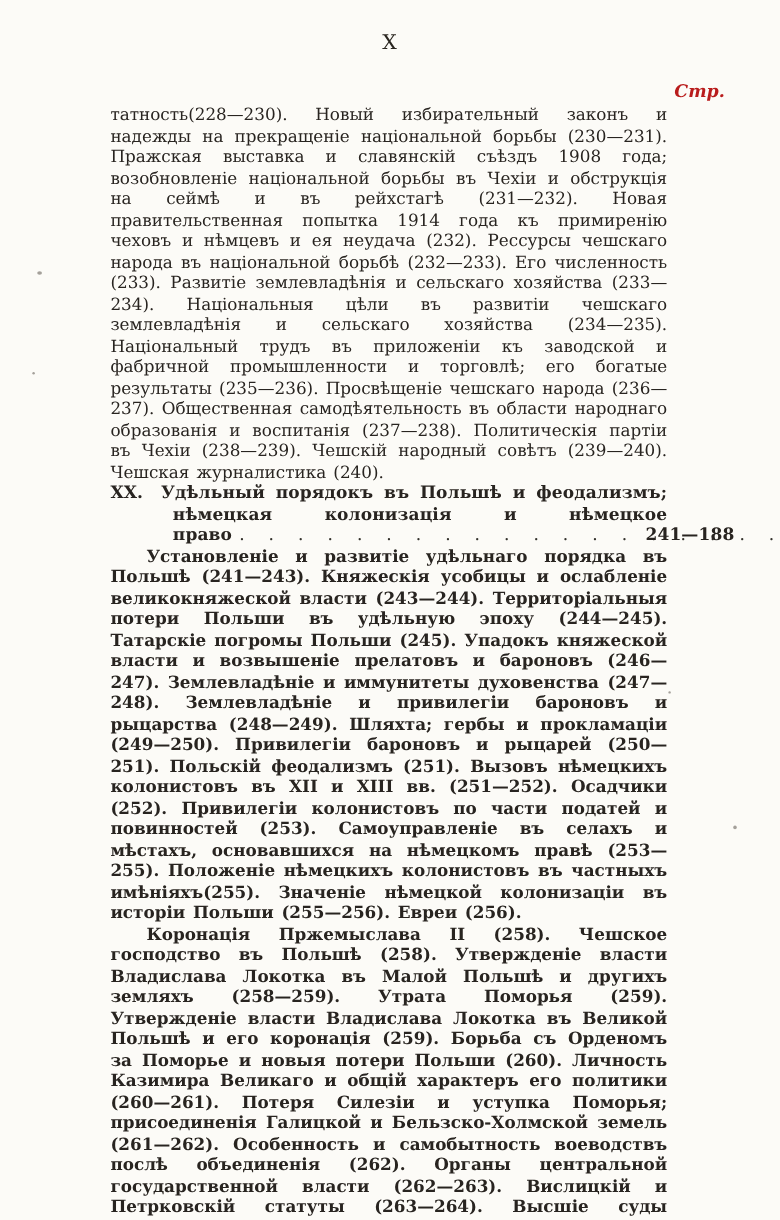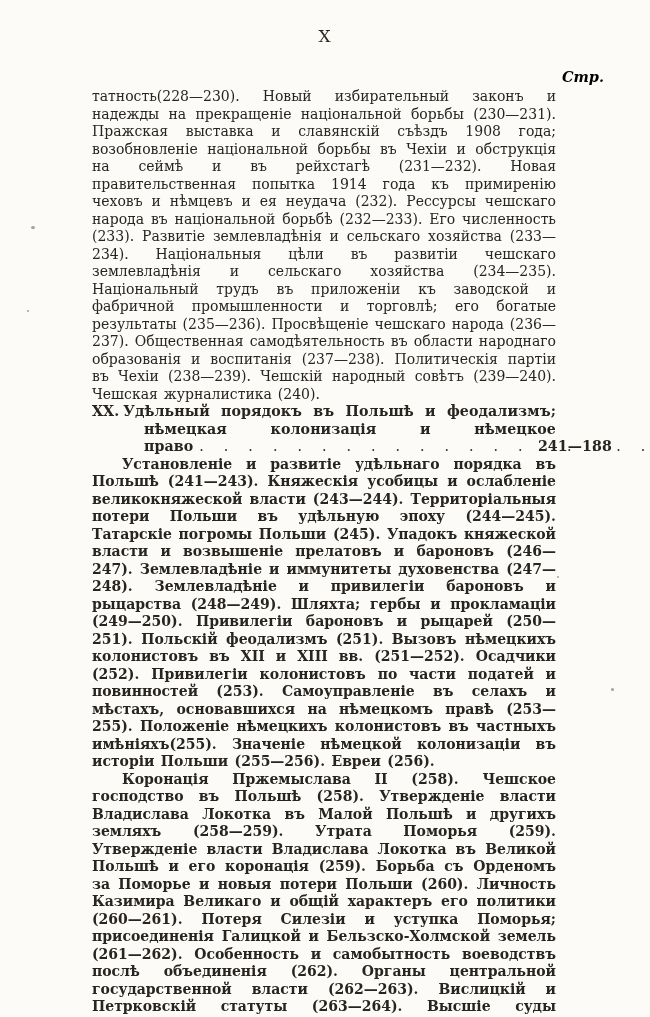--- a/index.html
+++ b/index.html
@@ -22,21 +22,21 @@
     font-size: 17px;
     letter-spacing: 1px;
     color: #2a2620;
   }
   .col-label {
     position: absolute;
     top: 68px; right: 46px;
     font-size: 14.5px;
     font-style: italic;
     font-weight: bold;
-    color: #000000;
+    color: #b91c1c;
   }
   .toc-body {
     position: absolute;
     top: 88px; left: 92px;
     width: 464px;
     font-size: 14px;
     line-height: 17.5px;
     text-align: justify;
     word-spacing: 1.5px;
   }
@@ -44,21 +44,21 @@
   .entry-heading {
     position: relative;
     margin: 0;
     padding-left: 52px;
     text-indent: -52px;
     font-weight: bold;
     text-align: justify;
     font-size: 14.2px;
     letter-spacing: 0.1px;
   }
-  .entry-numeral { margin-right: 4px; }
+  .entry-numeral { margin-right: 15px; }
   .leader {
     letter-spacing: 7px;
     margin-left: 6px;
     font-weight: normal;
     white-space: nowrap;
     color: #32302a;
   }
   .entry-pages {
     position: absolute;
     right: -56px; bottom: 0;

